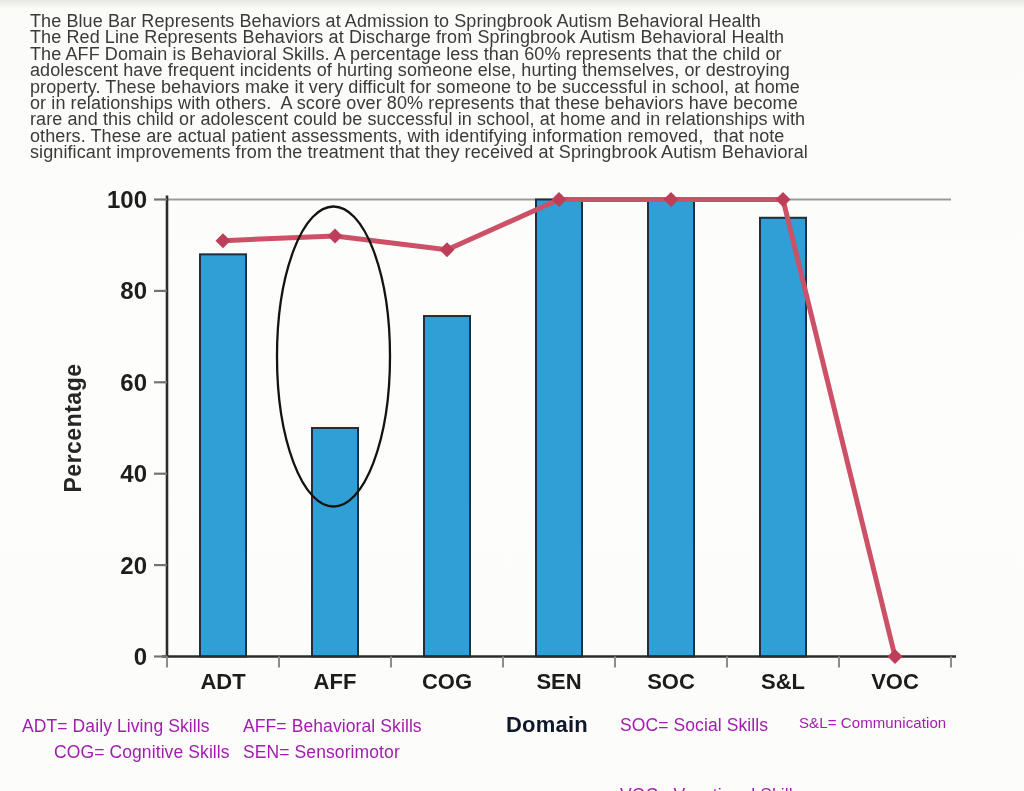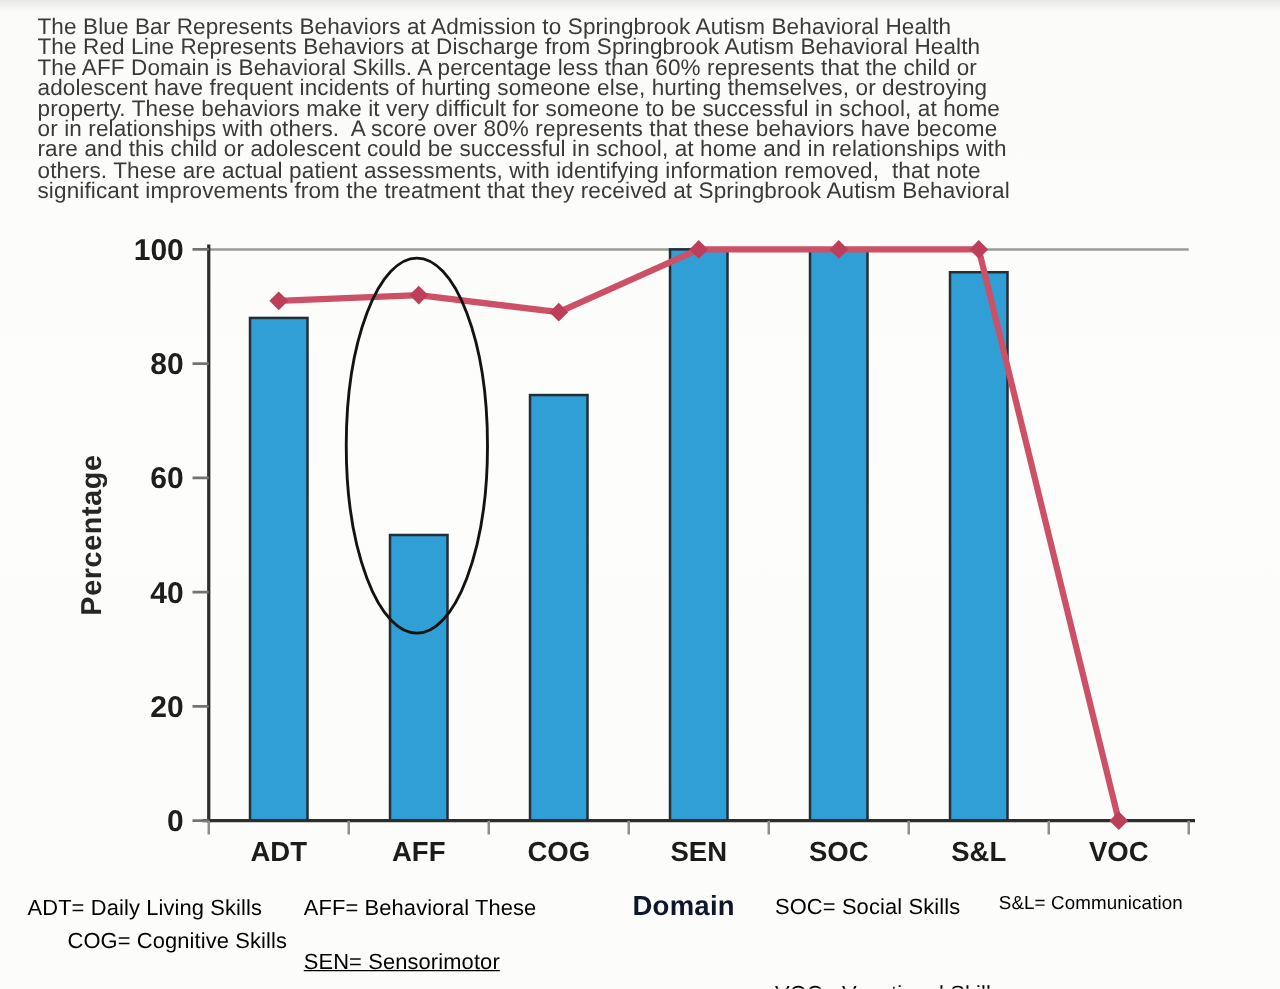--- a/index.html
+++ b/index.html
@@ -16,30 +16,30 @@
     position:absolute;left:30px;top:13px;
     color:#3a3a3a;font-size:18px;line-height:16.4px;
     white-space:pre;letter-spacing:.1px;
   }
   .chart-svg{position:absolute;left:0;top:0;}
   .chart-svg text{font-family:"Liberation Sans",sans-serif;}
   .ytick{font-size:24px;font-weight:bold;fill:#1e1e1c;}
   .xcat{font-size:22px;font-weight:bold;fill:#1c1c1a;}
   .ylabel{font-size:23px;font-weight:bold;fill:#262624;letter-spacing:.5px;}
   .legend-item{
-    position:absolute;font-size:17.5px;color:#000000;white-space:pre;letter-spacing:.1px;
+    position:absolute;font-size:17.5px;color:#a21caf;white-space:pre;letter-spacing:.1px;
   }
   .domain-label{
     position:absolute;left:506px;top:712px;
     font-size:22px;font-weight:bold;color:#0f172a;letter-spacing:.2px;
   }
   .li-adt{left:22px;top:716px;}
   .li-aff{left:243px;top:716px;}
   .li-cog{left:22px;top:742px;margin-left:32px;}
-  .li-sen{left:243px;top:759px;text-decoration:underline;}
+  .li-sen{left:243px;top:742px;}
   .li-soc{left:620px;top:715px;}
   .li-sl{left:799px;top:714px;font-size:15px;}
   .li-voc{left:620px;top:741px;margin-top:44px;}
 </style>
 </head>
 <body>
 
 <div class="scan-edge"></div>
 
 <div class="intro"><div>The Blue Bar Represents Behaviors at Admission to Springbrook Autism Behavioral Health</div><div>The Red Line Represents Behaviors at Discharge from Springbrook Autism Behavioral Health</div><div>The AFF Domain is Behavioral Skills. A percentage less than 60% represents that the child or</div><div>adolescent have frequent incidents of hurting someone else, hurting themselves, or destroying</div><div>property. These behaviors make it very difficult for someone to be successful in school, at home</div><div>or in relationships with others.  A score over 80% represents that these behaviors have become</div><div>rare and this child or adolescent could be successful in school, at home and in relationships with</div><div>others. These are actual patient assessments, with identifying information removed,  that note</div><div>significant improvements from the treatment that they received at Springbrook Autism Behavioral</div></div>
@@ -87,19 +87,19 @@
     <path d="M 335 228.56 L 342.5 236.06 L 335 243.56 L 327.5 236.06 Z" fill="#bc3e59"></path>
     <path d="M 447 242.26999999999998 L 454.5 249.76999999999998 L 447 257.27 L 439.5 249.76999999999998 Z" fill="#bc3e59"></path>
     <path d="M 559 192 L 566.5 199.5 L 559 207 L 551.5 199.5 Z" fill="#bc3e59"></path>
     <path d="M 671 192 L 678.5 199.5 L 671 207 L 663.5 199.5 Z" fill="#bc3e59"></path>
     <path d="M 783 192 L 790.5 199.5 L 783 207 L 775.5 199.5 Z" fill="#bc3e59"></path>
     <path d="M 895 649 L 902.5 656.5 L 895 664 L 887.5 656.5 Z" fill="#bc3e59"></path>
     <ellipse cx="333.5" cy="356.5" rx="56.5" ry="150" fill="none" stroke="#14140f" stroke-width="2.3"></ellipse>
   </svg>
 
 <span class="legend-item li-adt">ADT= Daily Living Skills</span>
-<span class="legend-item li-aff">AFF= Behavioral These</span>
+<span class="legend-item li-aff">AFF= Behavioral Skills</span>
 <span class="legend-item li-cog">COG= Cognitive Skills</span>
 <span class="legend-item li-sen">SEN= Sensorimotor</span>
 <span class="domain-label">Domain</span>
 <span class="legend-item li-soc">SOC= Social Skills</span>
 <span class="legend-item li-sl">S&amp;L= Communication</span>
 <span class="legend-item li-voc">VOC= Vocational Skills</span>
 
 </body></html>

